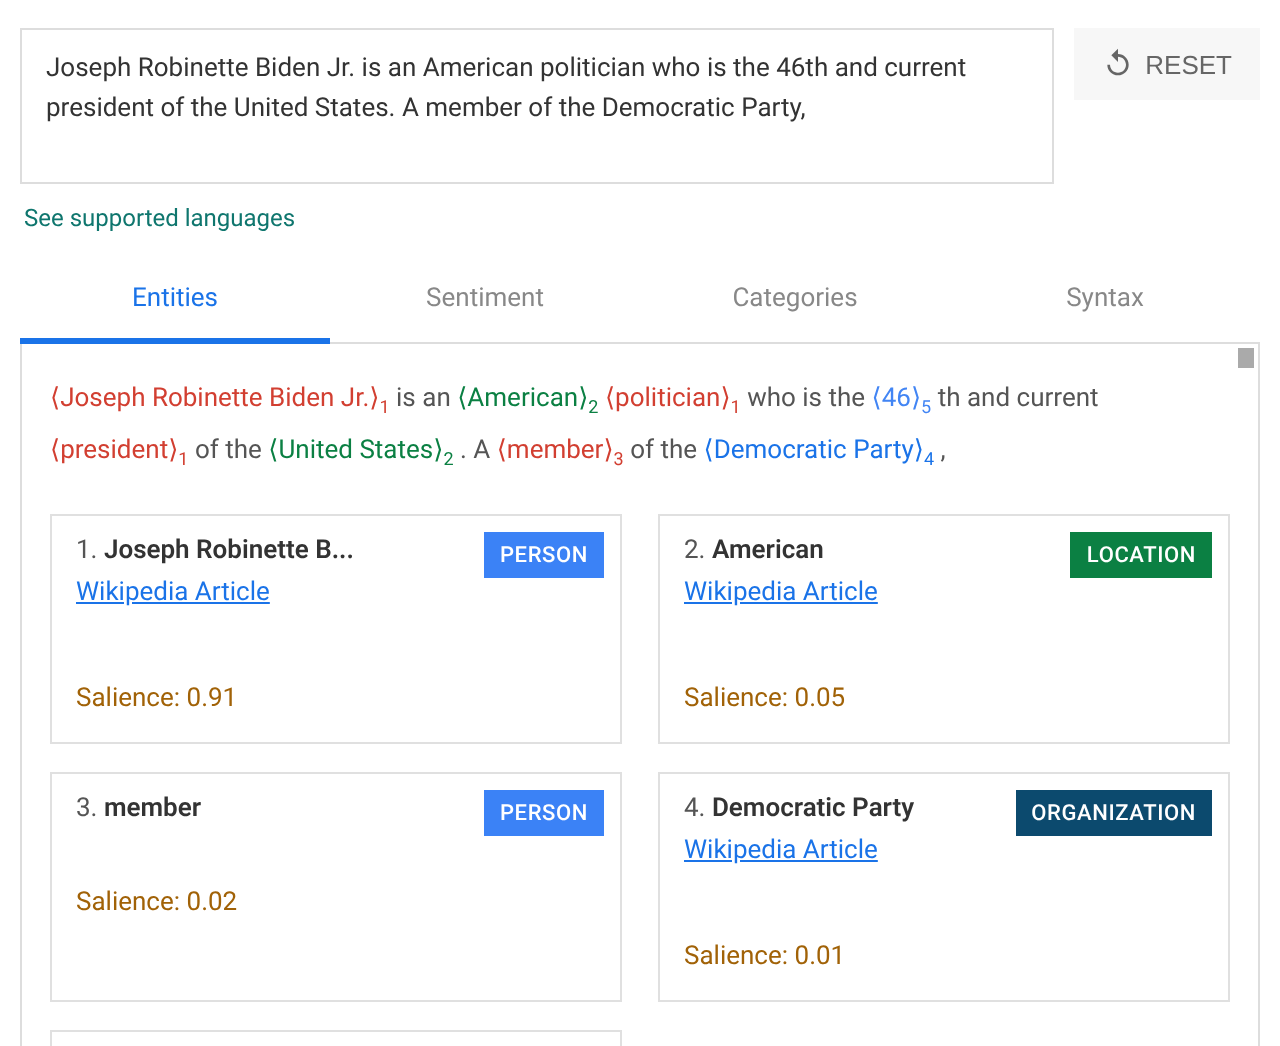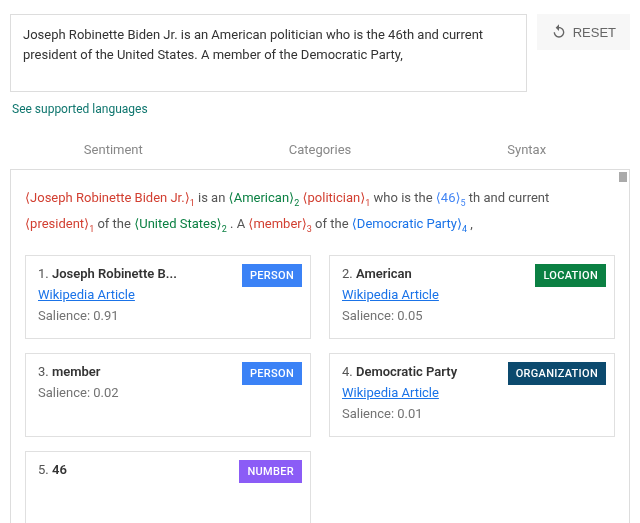--- a/index.html
+++ b/index.html
@@ -19,21 +19,21 @@
 .ent.person { color: #d23f31; }
 .ent.location { color: #0b8043; }
 .ent.organization { color: #1a73e8; }
 .ent.number { color: #4285f4; }
 .sub { font-size: 9px; vertical-align: sub; color: inherit; }
 .cards { display: grid; grid-template-columns: 1fr 1fr; gap: 14px 18px; }
 .card { border: 1px solid #e0e0e0; padding: 10px 12px 14px; position: relative; min-height: 84px; }
 .card .title { color: #333; font-weight: 600; font-size: 13px; margin-bottom: 6px; white-space: nowrap; overflow: hidden; text-overflow: ellipsis; padding-right: 90px; }
 .card .title .num { font-weight: 400; color: #555; }
 .card .wiki { color: #1a73e8; text-decoration: underline; font-size: 13px; display: inline-block; margin-bottom: 6px; }
-.card .sal { color: #737373; font-size: 13px; }
+.card .sal { color: #a16207; font-size: 13px; margin-top: 32px; }
 .tag { position: absolute; top: 8px; right: 8px; color: #fff; font-size: 11px; padding: 5px 8px; font-weight: 500; letter-spacing: 0.3px; }
 .tag.person { background: #3b82f6; }
 .tag.location { background: #0b8043; }
 .tag.organization { background: #0c4a6e; }
 .tag.number { background: #8b5cf6; }
 .scroll-ind-v { position: absolute; right: 2px; top: 2px; width: 8px; height: 10px; background: #aaa; }
 </style>
 </head>
 <body>
 
@@ -45,20 +45,21 @@
         <svg viewBox="0 0 24 24" fill="#666">
             <path d="M12 5V2L7 7l5 5V8c3.3 0 6 2.7 6 6s-2.7 6-6 6-6-2.7-6-6H4c0 4.4 3.6 8 8 8s8-3.6 8-8-3.6-8-8-8z"></path>
           </svg>
       </span>
       <span>RESET</span>
     </button>
   </div>
   <a class="langs">See supported languages</a>
 
   <div class="tabs">
+    <div class="tab active">Entities</div>
     <div class="tab">Sentiment</div>
     <div class="tab">Categories</div>
     <div class="tab">Syntax</div>
   </div>
 
   <div class="panel">
     <div class="scroll-ind-v"></div>
     <div class="sentence" id="sentence"><span class="ent person">⟨</span><span class="ent person">Joseph Robinette Biden Jr.</span><span class="ent person">⟩</span><span class="sub ent person">1</span><span> is an </span><span class="ent location">⟨</span><span class="ent location">American</span><span class="ent location">⟩</span><span class="sub ent location">2</span><span> </span><span class="ent person">⟨</span><span class="ent person">politician</span><span class="ent person">⟩</span><span class="sub ent person">1</span><span> who is the </span><span class="ent number">⟨</span><span class="ent number">46</span><span class="ent number">⟩</span><span class="sub ent number">5</span><span> th and current </span><span class="ent person">⟨</span><span class="ent person">president</span><span class="ent person">⟩</span><span class="sub ent person">1</span><span> of the </span><span class="ent location">⟨</span><span class="ent location">United States</span><span class="ent location">⟩</span><span class="sub ent location">2</span><span> . A </span><span class="ent person">⟨</span><span class="ent person">member</span><span class="ent person">⟩</span><span class="sub ent person">3</span><span> of the </span><span class="ent organization">⟨</span><span class="ent organization">Democratic Party</span><span class="ent organization">⟩</span><span class="sub ent organization">4</span><span> ,</span></div>
     <div class="cards" id="cards">
         <div class="card"><div class="tag person">PERSON</div><div class="title"><span class="num">1. </span><span>Joseph Robinette B...</span></div><a class="wiki">Wikipedia Article</a><br><div class="sal">Salience: 0.91</div></div>

